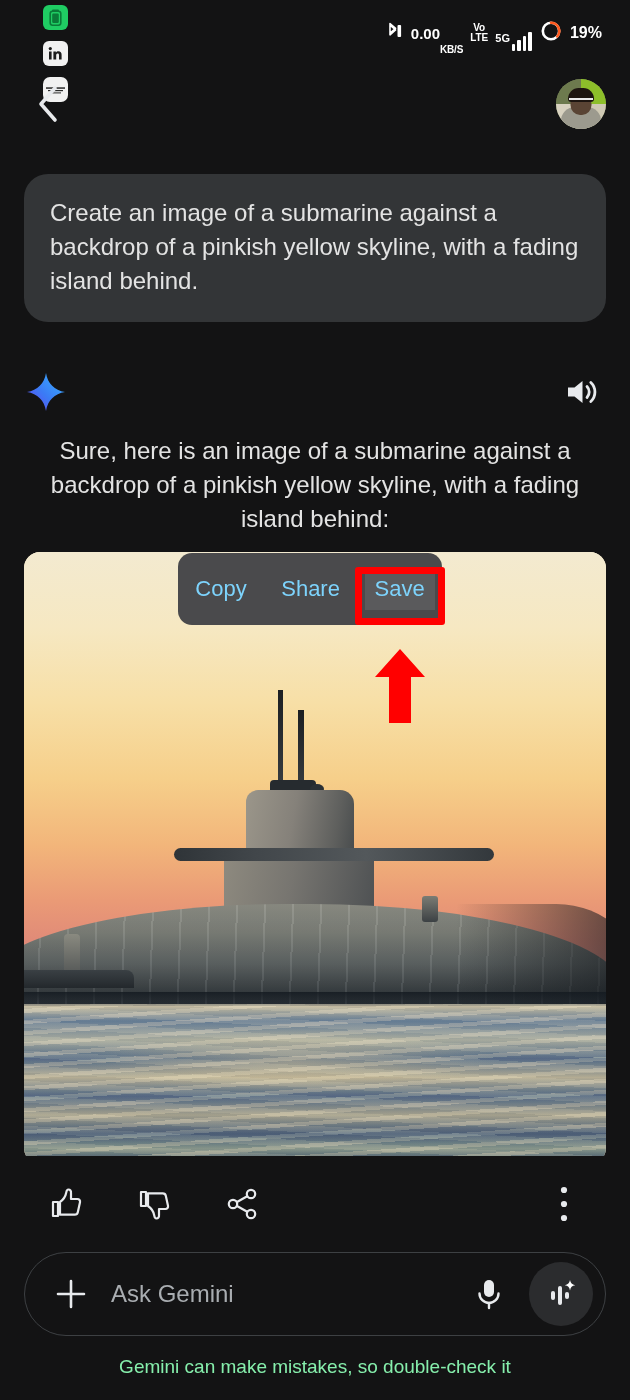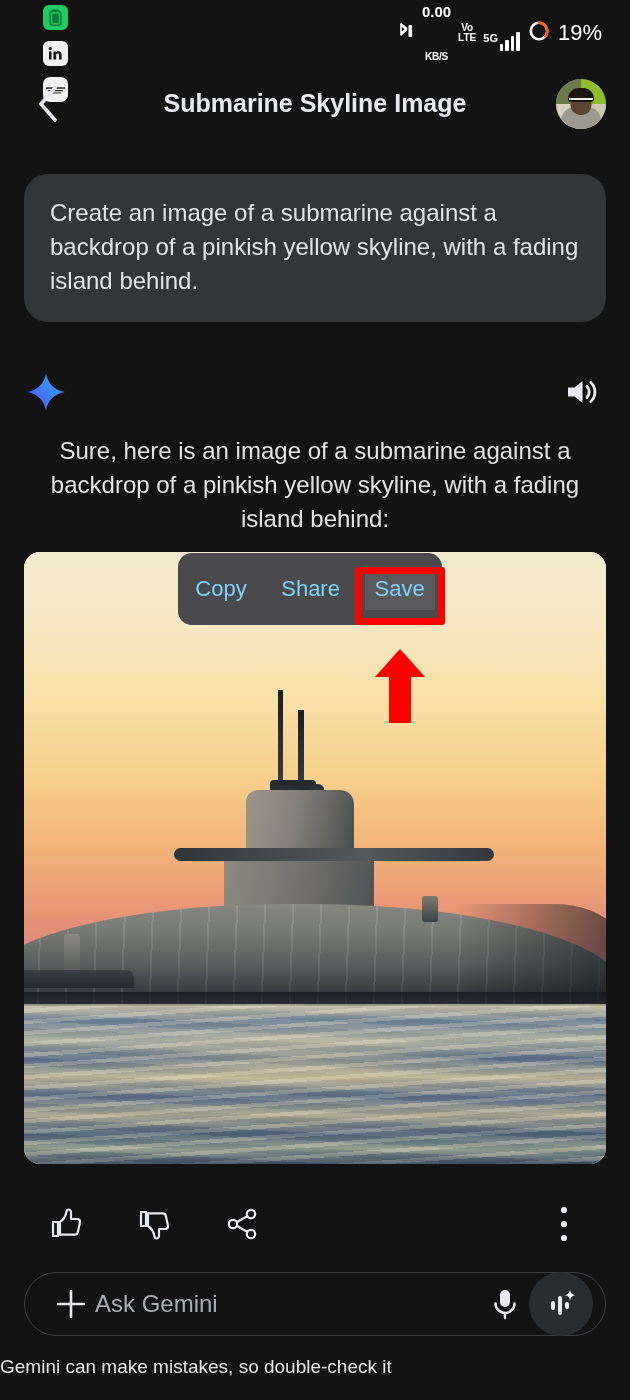--- a/index.html
+++ b/index.html
@@ -50,35 +50,35 @@
   .app-icon.wallet { background: #f1f1f1; border-radius: 7px; }
 
   .status-right {
     margin-left: auto;
     display: flex;
     align-items: center;
     gap: 7px;
     color: #ffffff;
   }
   .net-speed {
-    display: flex; flex-direction: column;
+    display: flex; flex-direction: row;
     align-items: center; line-height: 1;
   }
   .net-speed .v { font-size: 15px; font-weight: bold; }
   .net-speed .u { font-size: 10px; font-weight: bold; letter-spacing: -0.2px; margin-top: 33px;}
   .volte {
     display: flex; flex-direction: column;
     align-items: center; line-height: 1.05;
     font-size: 10px; font-weight: bold;
   }
   .sig-wrap { display: flex; align-items: flex-end; gap: 2px; }
   .five-g { font-size: 11px; font-weight: bold; position: relative; top: -7px; margin-top: 24px; }
   .bars { display: flex; align-items: flex-end; gap: 2px; height: 18px; }
   .bars i { width: 3.5px; background: #fff; display: block; border-radius: 1px;}
-  .batt-pct { font-size: 22px; font-weight: normal; letter-spacing: 0; }
+  .batt-pct { font-size: 16px; font-weight: bold; letter-spacing: 0; }
 
   
   .header {
     height: 76px;
     display: flex;
     align-items: center;
     padding: 0 24px;
     flex-shrink: 0;
     position: relative;
   }
@@ -418,27 +418,27 @@
     cursor: pointer;
   }
   .fb-more { margin-left: auto; }
 
   
   .input-wrap {
     padding: 0 24px;
     flex-shrink: 0;
   }
   .input-bar {
-    height: 64px;
+    height: 84px;
     border: 1px solid #3d4043;
     border-radius: 42px;
     display: flex;
     align-items: center;
     padding: 0 12px 0 22px;
-    gap: 0;
+    gap: 16px;
   }
   .plus-btn {
     width: 48px; height: 48px;
     display:flex; align-items:center; justify-content:center;
     cursor: pointer;
   }
   .ask-input {
     flex: 1;
     background: transparent;
     border: none;
@@ -456,22 +456,22 @@
   .live-btn {
     width: 64px; height: 64px;
     border-radius: 50%;
     background: #2b2c2e;
     display:flex; align-items:center; justify-content:center;
     cursor: pointer;
     position: relative;
   }
 
   .disclaimer {
-    text-align: left;
-    color: #e5e5e5;
+    text-align: center;
+    color: #86efac;
     font-size: 19px;
     padding: 20px 0 22px 0;
     flex-shrink: 0;
   }
 </style>
 </head>
 <body>
 
 <div class="phone">
 
@@ -535,21 +535,20 @@
     </div>
   </div>
 
   <div class="header">
     <div class="back-btn">
       <svg width="28" height="44" viewBox="0 0 28 44">
         <path d="M21 6 7 22l14 16" fill="none" stroke="#e8eaed" stroke-width="3.6" stroke-linecap="round" stroke-linejoin="round"></path>
       </svg>
     </div>
     <div class="header-titles">
-      <div class="header-title">Submarine Skyline Image</div>
     </div>
     <div class="avatar">
       <span class="q1"></span>
       <span class="q2"></span>
       <span class="q3"></span>
       <span class="q4"></span>
       <span class="body"></span>
       <span class="head"></span>
       <span class="hair"></span>
       <span class="glasses"></span>

